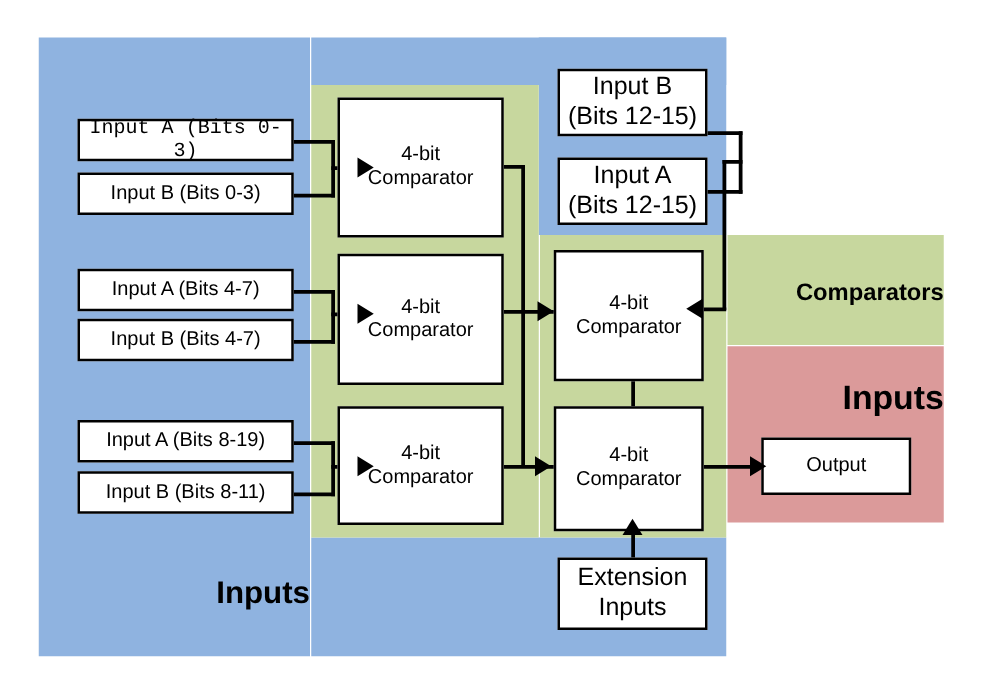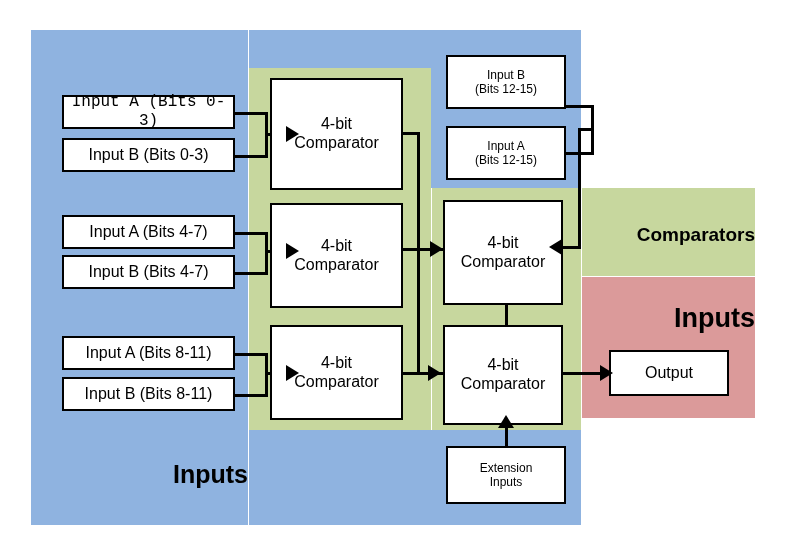--- a/index.html
+++ b/index.html
@@ -43,21 +43,21 @@
     border: 2.5px solid #000000;
     display: flex;
     align-items: center;
     justify-content: center;
     text-align: center;
     color: #000000;
     font-size: 16px;
     line-height: 1.18;
     z-index: 5;
   }
-  .box.two-line { font-size: 12px; }
+  .box.two-line { font-size: 20px; }
 
   .wire {
     position: absolute;
     background: #000000;
     z-index: 4;
   }
   .wire-h { height: 3px; }
   .wire-v { width: 3px; }
 
   .arrow {
@@ -145,21 +145,21 @@
 
   <div class="wire wire-h" style="left:563px; top:372px; width:46px;"></div>
   <div class="arrow arrow-right" style="left:600px; top:365px;"></div>
 
   <div class="box" style="left:62px; top:95px; width:173px; height:34px;font-family:Liberation Mono, monospace;">Input A (Bits 0-3)</div>
   <div class="box" style="left:62px; top:138px; width:173px; height:34px;">Input B (Bits 0-3)</div>
 
   <div class="box" style="left:62px; top:215px; width:173px; height:34px;">Input A (Bits 4-7)</div>
   <div class="box" style="left:62px; top:255px; width:173px; height:34px;">Input B (Bits 4-7)</div>
 
-  <div class="box" style="left:62px; top:336px; width:173px; height:34px;">Input A (Bits 8-11)</div>
+  <div class="box" style="left:62px; top:336px; width:173px; height:34px;">Input A (Bits 8-19)</div>
   <div class="box" style="left:62px; top:377px; width:173px; height:34px;">Input B (Bits 8-11)</div>
 
   <div class="box two-line" style="left:446px; top:55px; width:120px; height:54px; flex-direction:column;">
     <span>Input B</span>
     <span>(Bits 12-15)</span>
   </div>
   <div class="box two-line" style="left:446px; top:126px; width:120px; height:54px; flex-direction:column;">
     <span>Input A</span>
     <span>(Bits 12-15)</span>
   </div>

